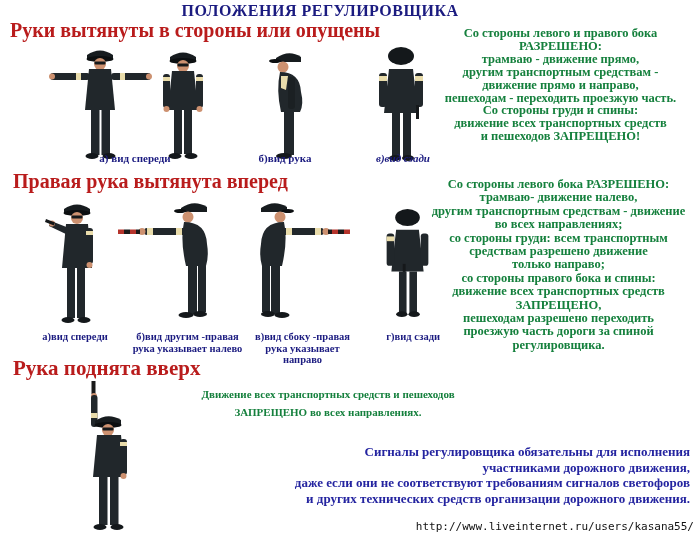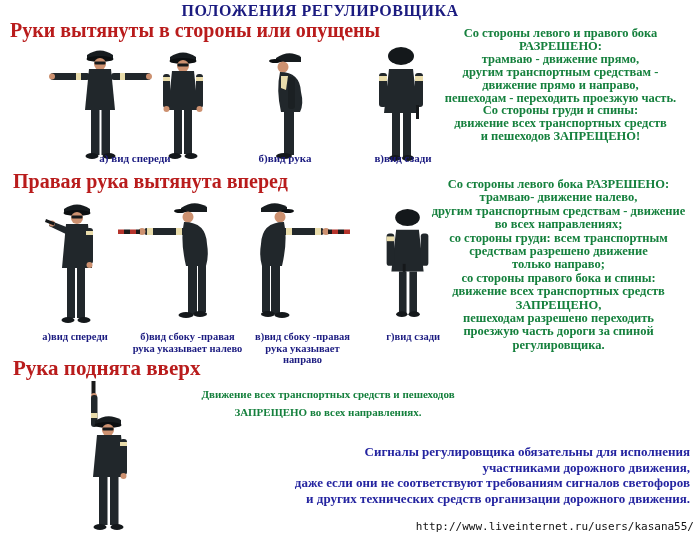--- a/index.html
+++ b/index.html
@@ -107,21 +107,21 @@
     <rect x="44" y="60" width="3" height="14" fill="#15181a"></rect>
     <rect x="20" y="68" width="8" height="44" fill="#21272b"></rect>
     <rect x="31" y="68" width="8" height="44" fill="#21272b"></rect>
     <ellipse cx="23" cy="113" rx="6" ry="3" fill="#14181b"></ellipse>
     <ellipse cx="36" cy="113" rx="6" ry="3" fill="#14181b"></ellipse>
   </svg>
 </div>
 
 <div class="abs caption cap-s1" style="left:85px;width:100px;">а) вид спереди</div>
 <div class="abs caption cap-s1" style="left:240px;width:90px;">б)вид рука</div>
-<div class="abs caption cap-s1" style="left:358px;width:90px;">в)вид сзади</div>
+<div class="abs caption cap-s1" style="left:358px;width:90px;font-style:italic;">в)вид сзади</div>
 
 <div class="abs rules rules-1">Со стороны левого и правого бока РАЗРЕШЕНО:
 трамваю - движение прямо,
 другим транспортным средствам -
 движение прямо и направо,
 пешеходам - переходить проезжую часть.
 Со стороны груди и спины:
 движение всех транспортных средств
 и пешеходов ЗАПРЕЩЕНО!</div>
 
@@ -198,21 +198,21 @@
     <rect x="7" y="31" width="8" height="5" fill="#e9dcab"></rect>
     <rect x="24" y="60" width="3" height="14" fill="#15181a"></rect>
     <rect x="20" y="68" width="8" height="44" fill="#21272b"></rect>
     <rect x="31" y="68" width="8" height="44" fill="#21272b"></rect>
     <ellipse cx="23" cy="113" rx="6" ry="3" fill="#14181b"></ellipse>
     <ellipse cx="36" cy="113" rx="6" ry="3" fill="#14181b"></ellipse>
   </svg>
 </div>
 
 <div class="abs caption cap-s2" style="left:30px;width:90px;">а)вид спереди</div>
-<div class="abs caption cap-s2" style="left:130px;width:115px;">б)вид сбоку -правая
+<div class="abs caption cap-s2" style="left:130px;width:115px;">б)вид другим -правая
 рука указывает налево</div>
 <div class="abs caption cap-s2" style="left:245px;width:115px;">в)вид сбоку -правая
 рука указывает направо</div>
 <div class="abs caption cap-s2" style="left:365px;width:75px;text-align:right;">г)вид сзади</div>
 
 <div class="abs rules rules-2">Со стороны левого бока РАЗРЕШЕНО:
 трамваю- движение налево,
 другим транспортным средствам - движение
 во всех направлениях;
 со стороны груди: всем транспортным

